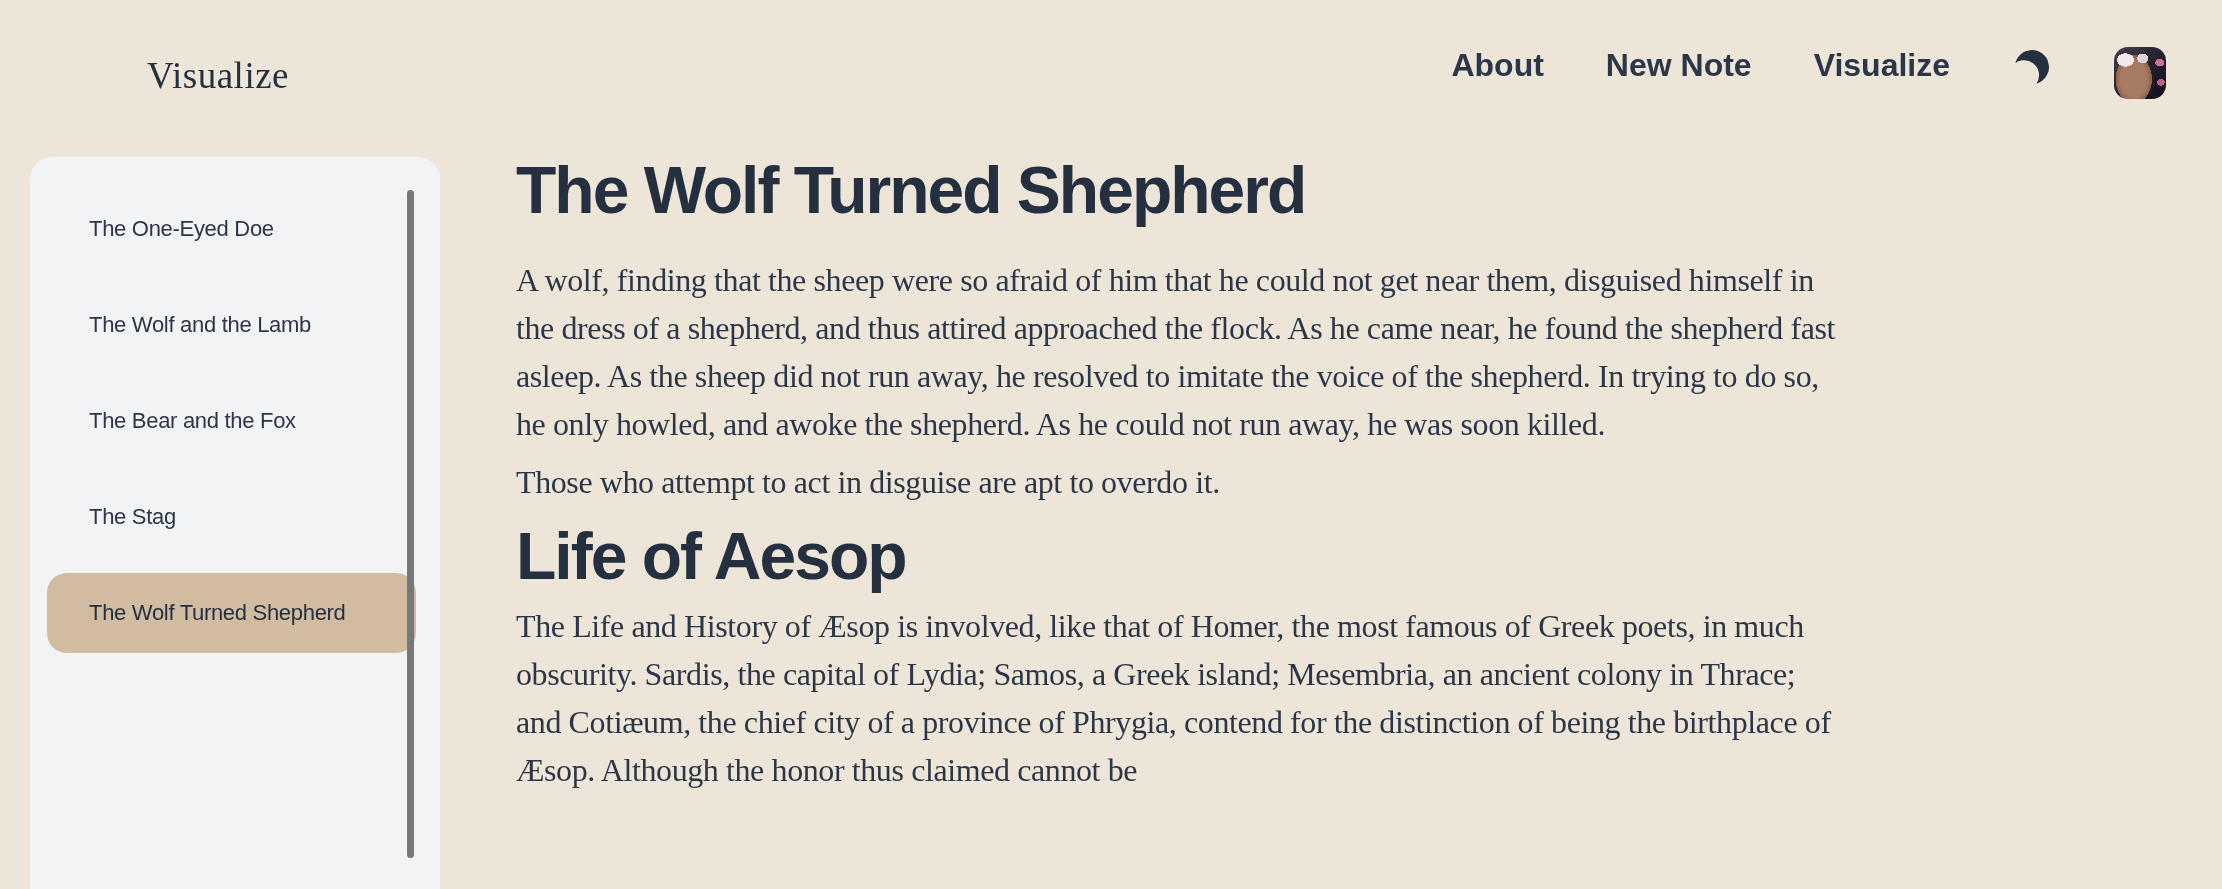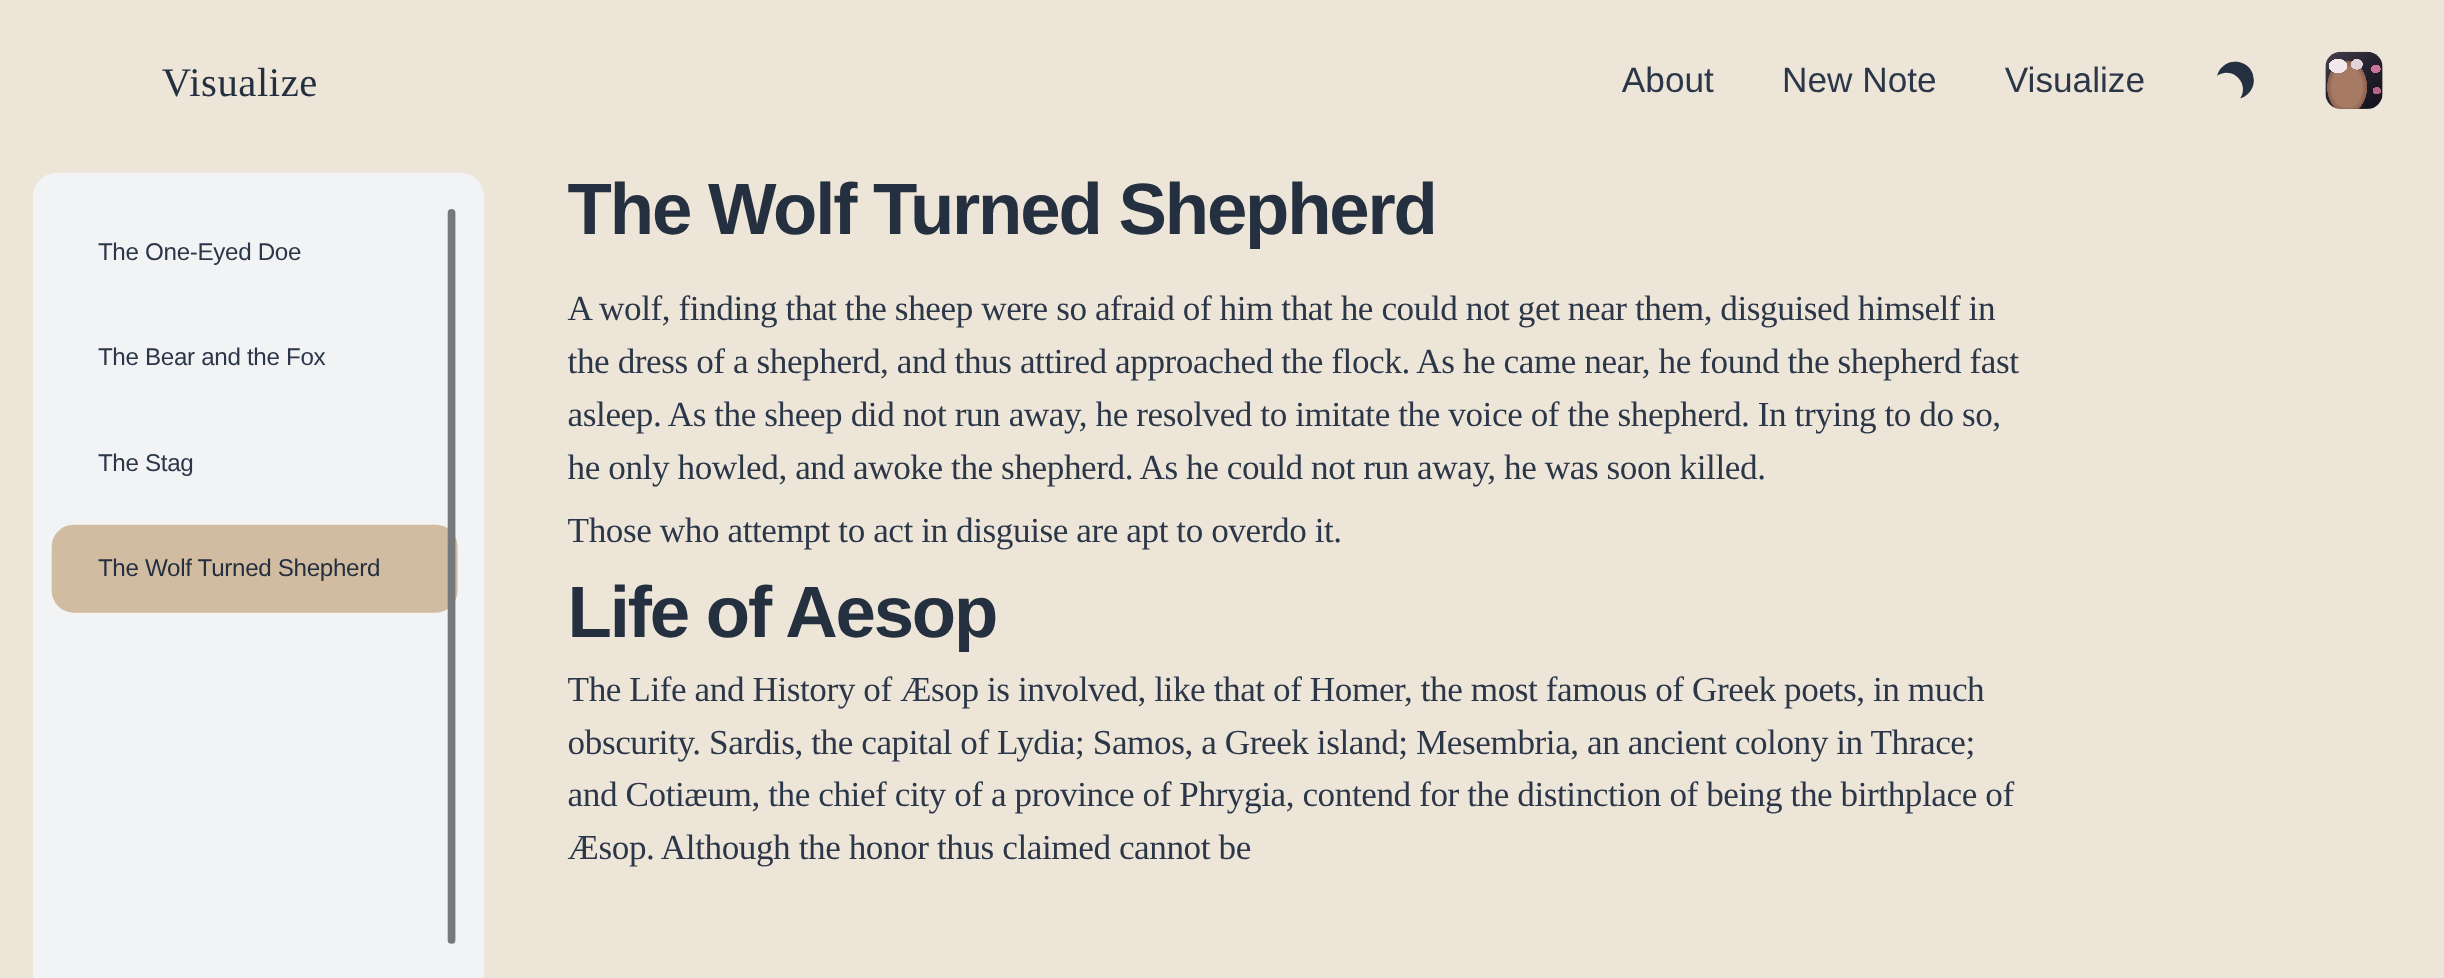--- a/index.html
+++ b/index.html
@@ -21,23 +21,24 @@
     font-size: 37px;
     letter-spacing: 0.5px;
     color: var(--ink-strong, #24303F);
     cursor: pointer;
   }
   .nav {
     position: absolute;
     top: 47px;
     right: 56px;
     display: flex;
-    align-items: center;
+    align-items: flex-start;
     gap: 62px;
     height: 52px;
+    font-weight: bold;
   }
   .nav a {
     font-size: 32px;
     color: var(--ink, #2B3748);
     text-decoration: none;
     cursor: pointer;
     white-space: nowrap;
   }
   .theme-btn {
     background: transparent;
@@ -142,20 +143,21 @@
     <a>Visualize</a>
     <button class="theme-btn">
       <span class="moon"></span>
     </button>
     <div class="avatar"></div>
   </nav>
 </header>
 
 <aside class="sidebar">
   <div class="note-item">The One-Eyed Doe</div>
+  <div class="note-item">The Wolf and the Lamb</div>
   <div class="note-item">The Bear and the Fox</div>
   <div class="note-item">The Stag</div>
   <div class="note-item selected">The Wolf Turned Shepherd</div>
   <div class="scroll-thumb"></div>
 </aside>
 
 <main class="content">
   <section>
     <h1>The Wolf Turned Shepherd</h1>
     <p>A wolf, finding that the sheep were so afraid of him that he could not get near them, disguised himself in the dress of a shepherd, and thus attired approached the flock. As he came near, he found the shepherd fast asleep. As the sheep did not run away, he resolved to imitate the voice of the shepherd. In trying to do so, he only howled, and awoke the shepherd. As he could not run away, he was soon killed.</p>

